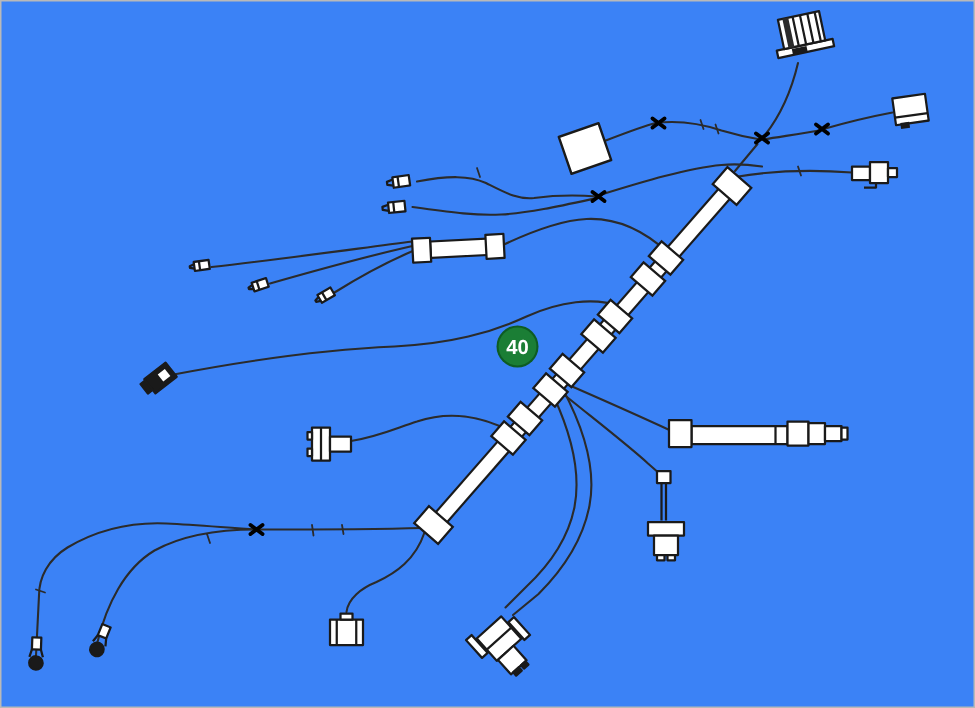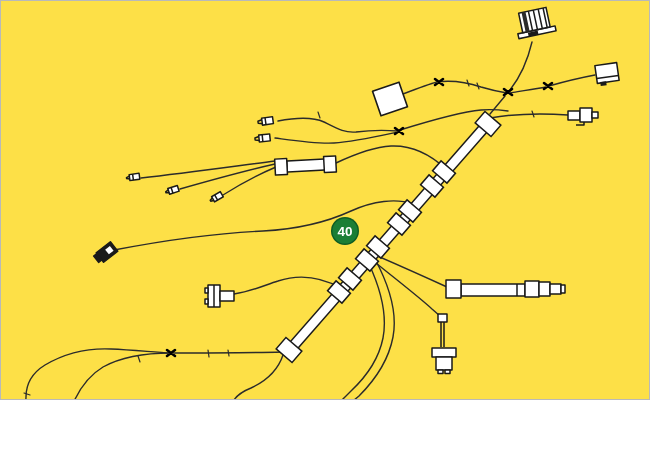--- a/index.html
+++ b/index.html
@@ -1,18 +1,18 @@
 <!DOCTYPE html>
 <html><head>
 <meta charset="utf-8">
 <style>
   html,body{margin:0;padding:0;background:#fff;}
   .stage{
-    position:relative;width:650px;height:400px;box-sizing:border-box;
-    background:#fde047;border:1px solid #b9b9b9;overflow:hidden;
+    position:relative;width:650px;height:472px;box-sizing:border-box;
+    background:#3b82f6;border:1px solid #b9b9b9;overflow:hidden;
     font-family:"Liberation Sans", sans-serif;
   }
   svg{display:block}
   .callout-text{
     font-family:"Liberation Sans", sans-serif;
     font-weight:bold;font-size:13.5px;
   }
 </style>
 </head>
 <body>

